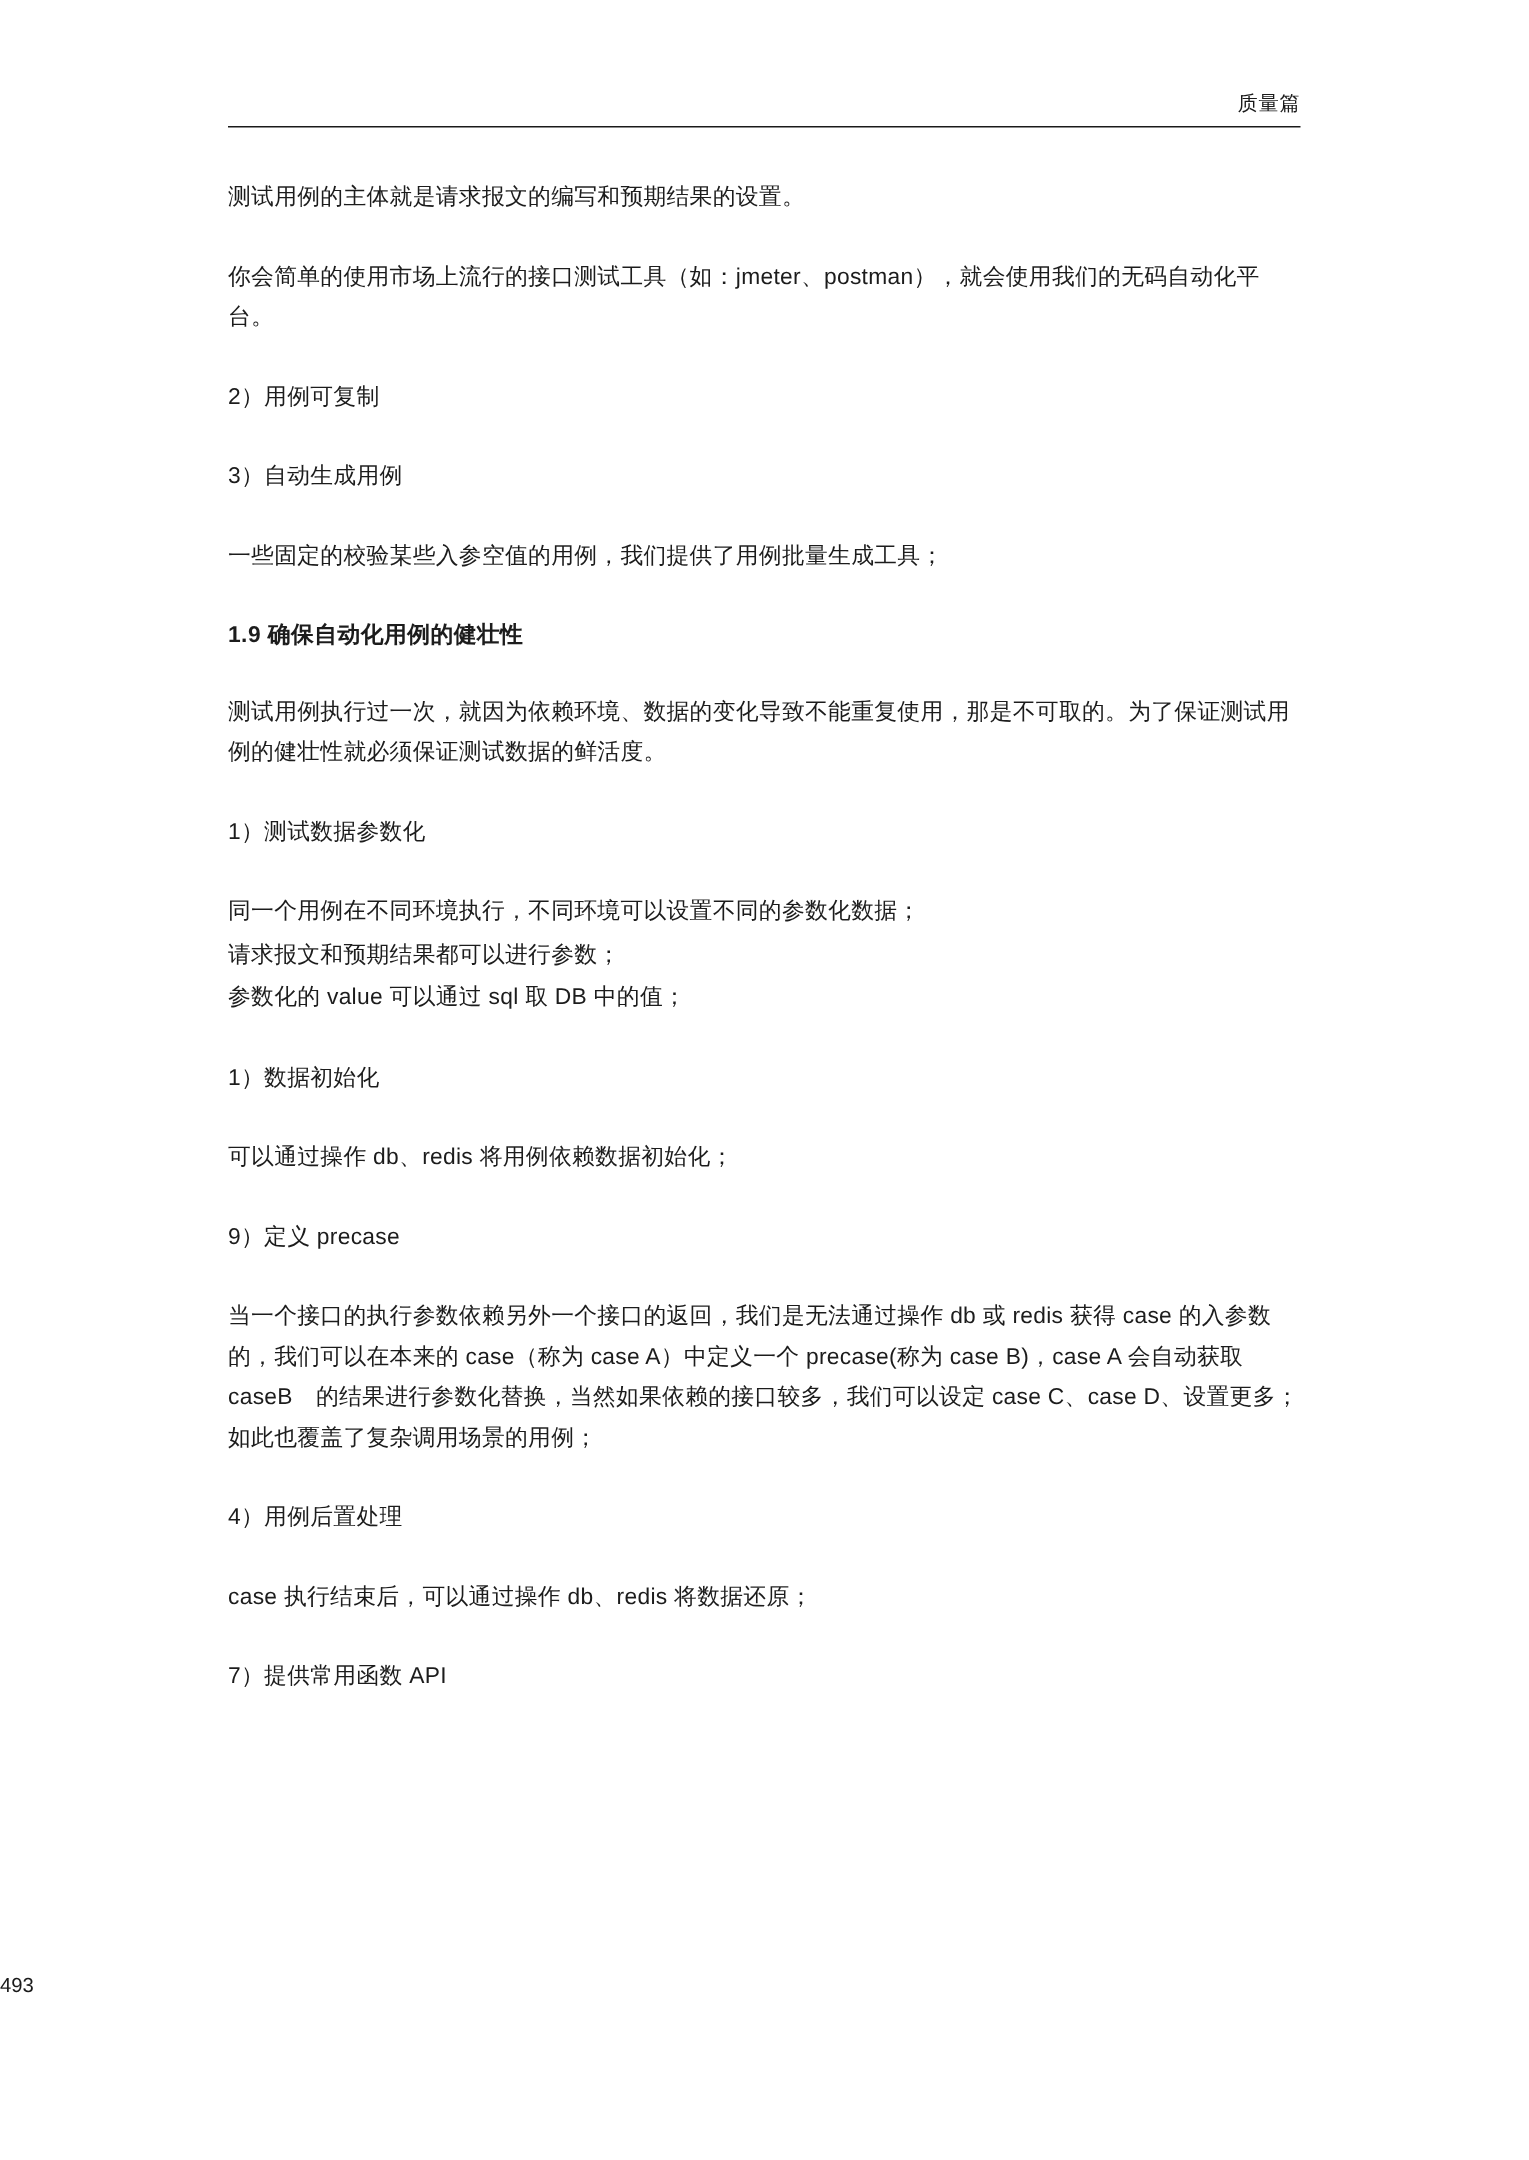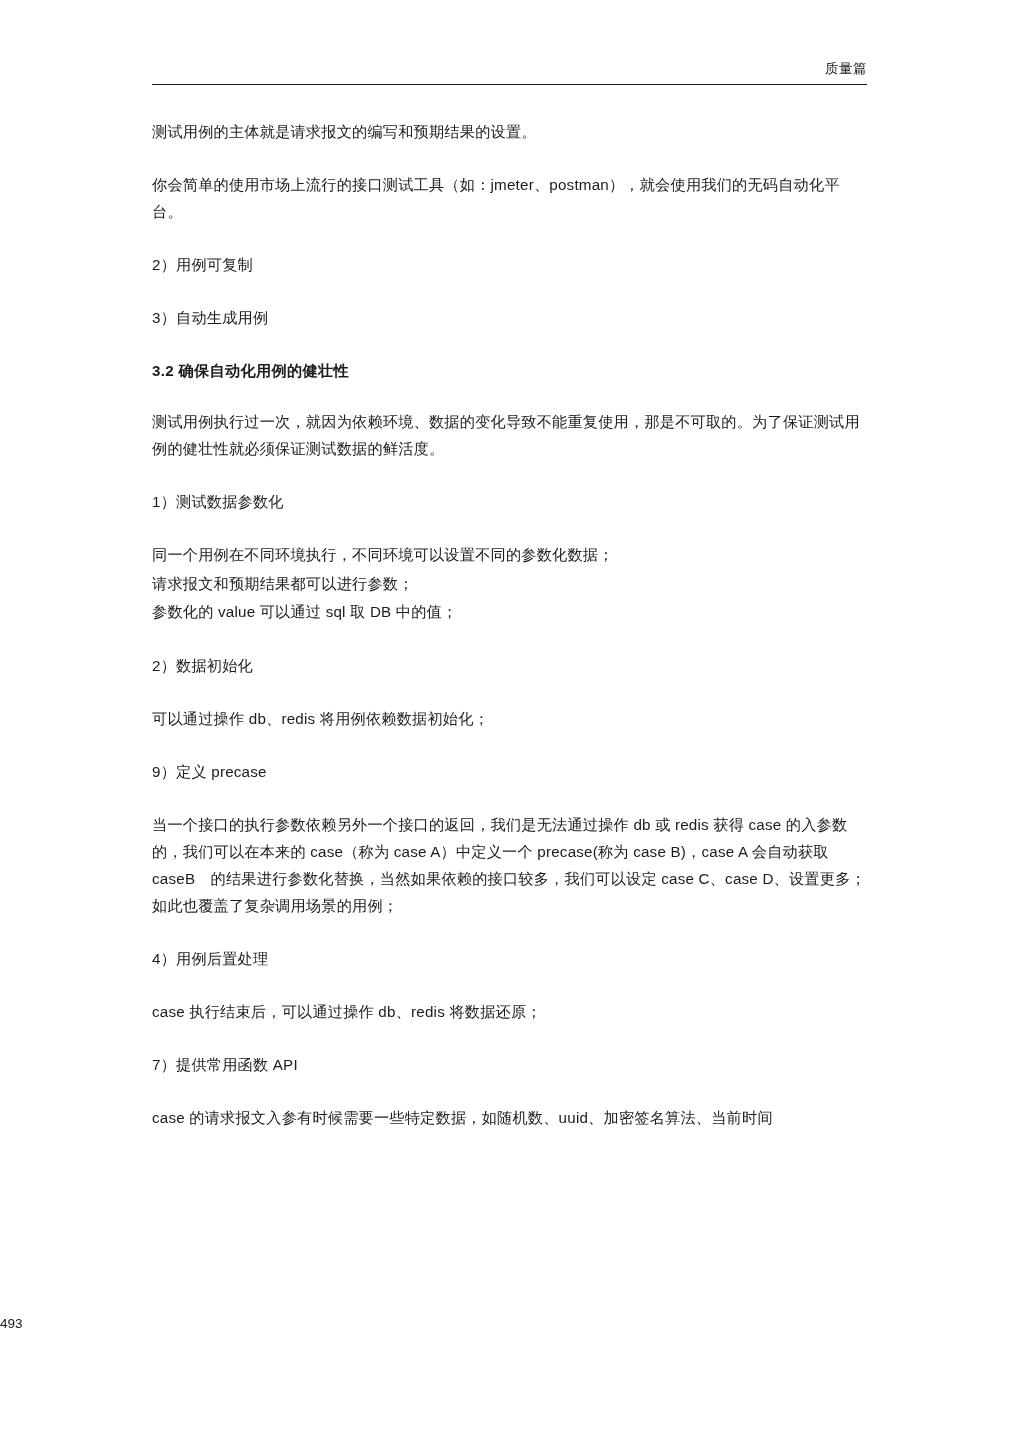--- a/index.html
+++ b/index.html
@@ -82,46 +82,46 @@
 
     <p class="tight">测试用例的主体就是请求报文的编写和预期结果的设置。</p>
 
     <p class="tight">你会简单的使用市场上流行的接口测试工具（如：jmeter、postman），就会使用我们的无码自动化平台。</p>
 
     <p class="tight">2）用例可复制</p>
 
 
     <p class="tight">3）自动生成用例</p>
 
+    <p class="tight">一些固定的校验某些入参空值的用例，我们提供了用例批量生成工具；</p>
 
-    <p class="heading">3.2  确保自动化用例的健壮性</p>
+    <p class="heading">1.9  确保自动化用例的健壮性</p>
 
     <p class="tight">测试用例执行过一次，就因为依赖环境、数据的变化导致不能重复使用，那是不可取的。为了保证测试用例的健壮性就必须保证测试数据的鲜活度。</p>
 
     <p class="tight">1）测试数据参数化</p>
 
     <p class="multiline" style="white-space: pre-line;">同一个用例在不同环境执行，不同环境可以设置不同的参数化数据；
 请求报文和预期结果都可以进行参数；
 参数化的 value 可以通过 sql 取 DB 中的值；</p>
 
-    <p class="tight">2）数据初始化</p>
+    <p class="tight">1）数据初始化</p>
 
     <p class="tight">可以通过操作 db、redis 将用例依赖数据初始化；</p>
 
     <p class="tight">9）定义 precase</p>
 
     <p class="tight">当一个接口的执行参数依赖另外一个接口的返回，我们是无法通过操作 db 或 redis 获得 case 的入参数的，我们可以在本来的 case（称为 case A）中定义一个 precase(称为 case B)，case A 会自动获取 caseB　的结果进行参数化替换，当然如果依赖的接口较多，我们可以设定 case C、case D、设置更多；如此也覆盖了复杂调用场景的用例；</p>
 
     <p class="tight">4）用例后置处理</p>
 
     <p class="tight">case 执行结束后，可以通过操作 db、redis 将数据还原；</p>
 
     <p class="tight">7）提供常用函数 API</p>
 
-    <p class="tight">case 的请求报文入参有时候需要一些特定数据，如随机数、uuid、加密签名算法、当前时间</p>
 
   </div>
 
   <div class="footer">
     <span>493</span>
   </div>
 
 </div>
 
 </body></html>

